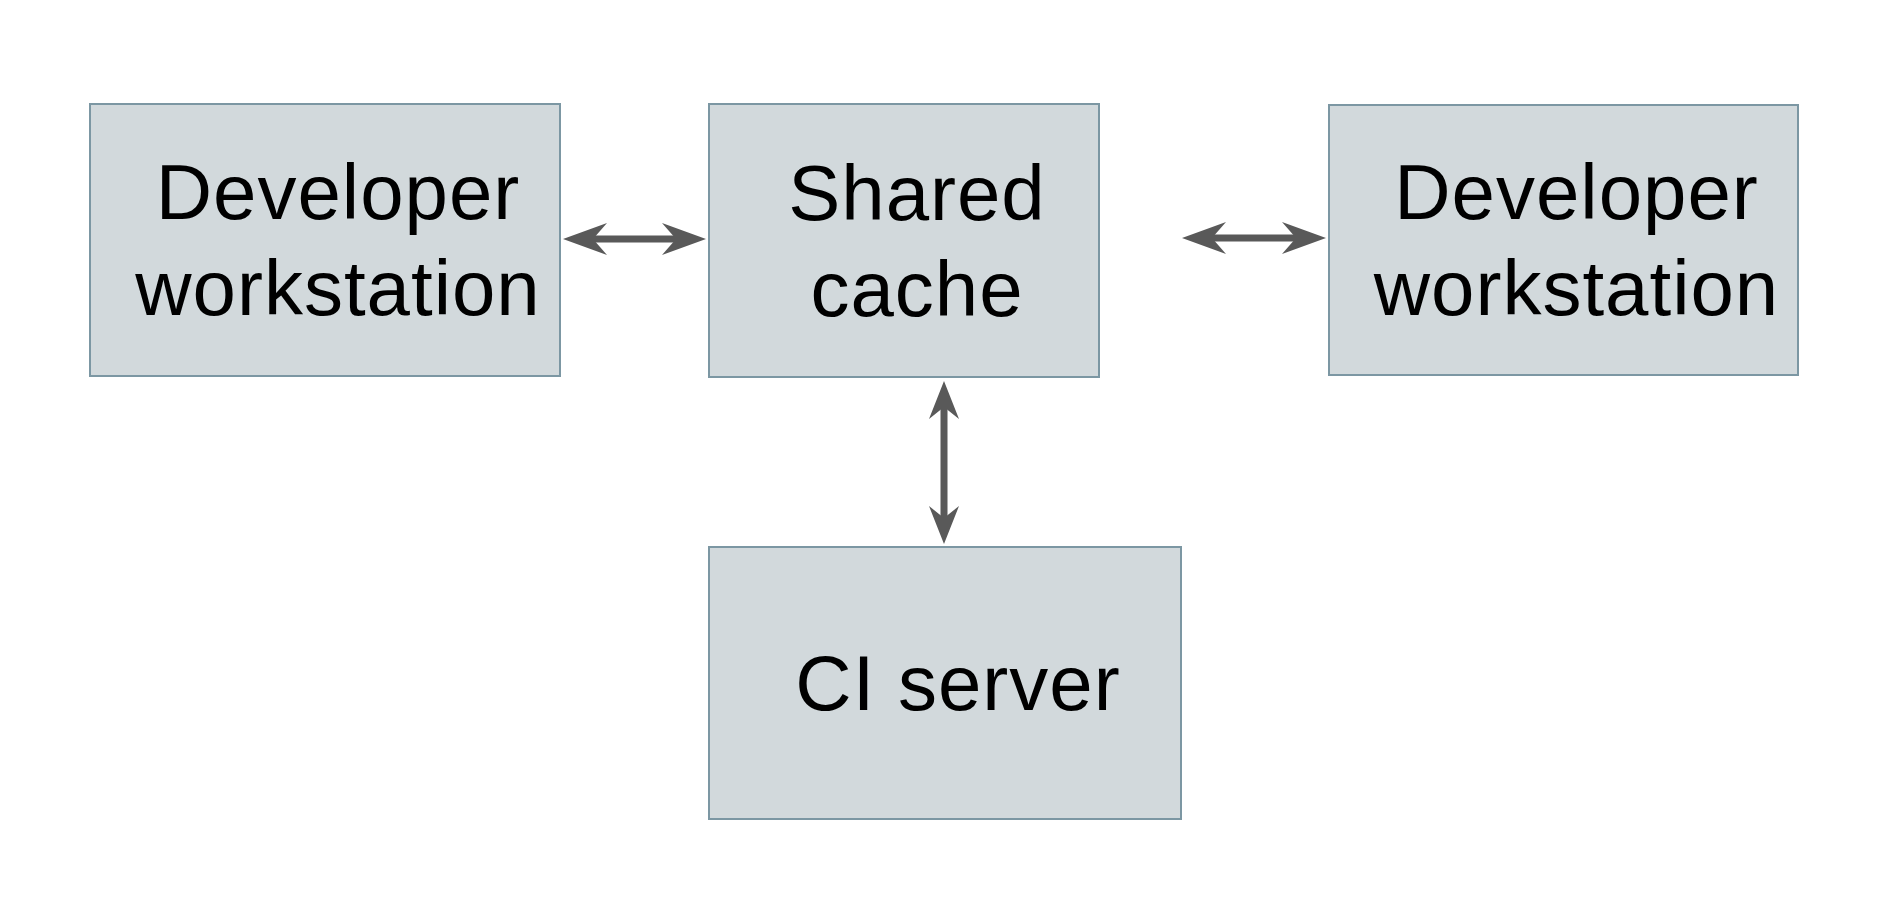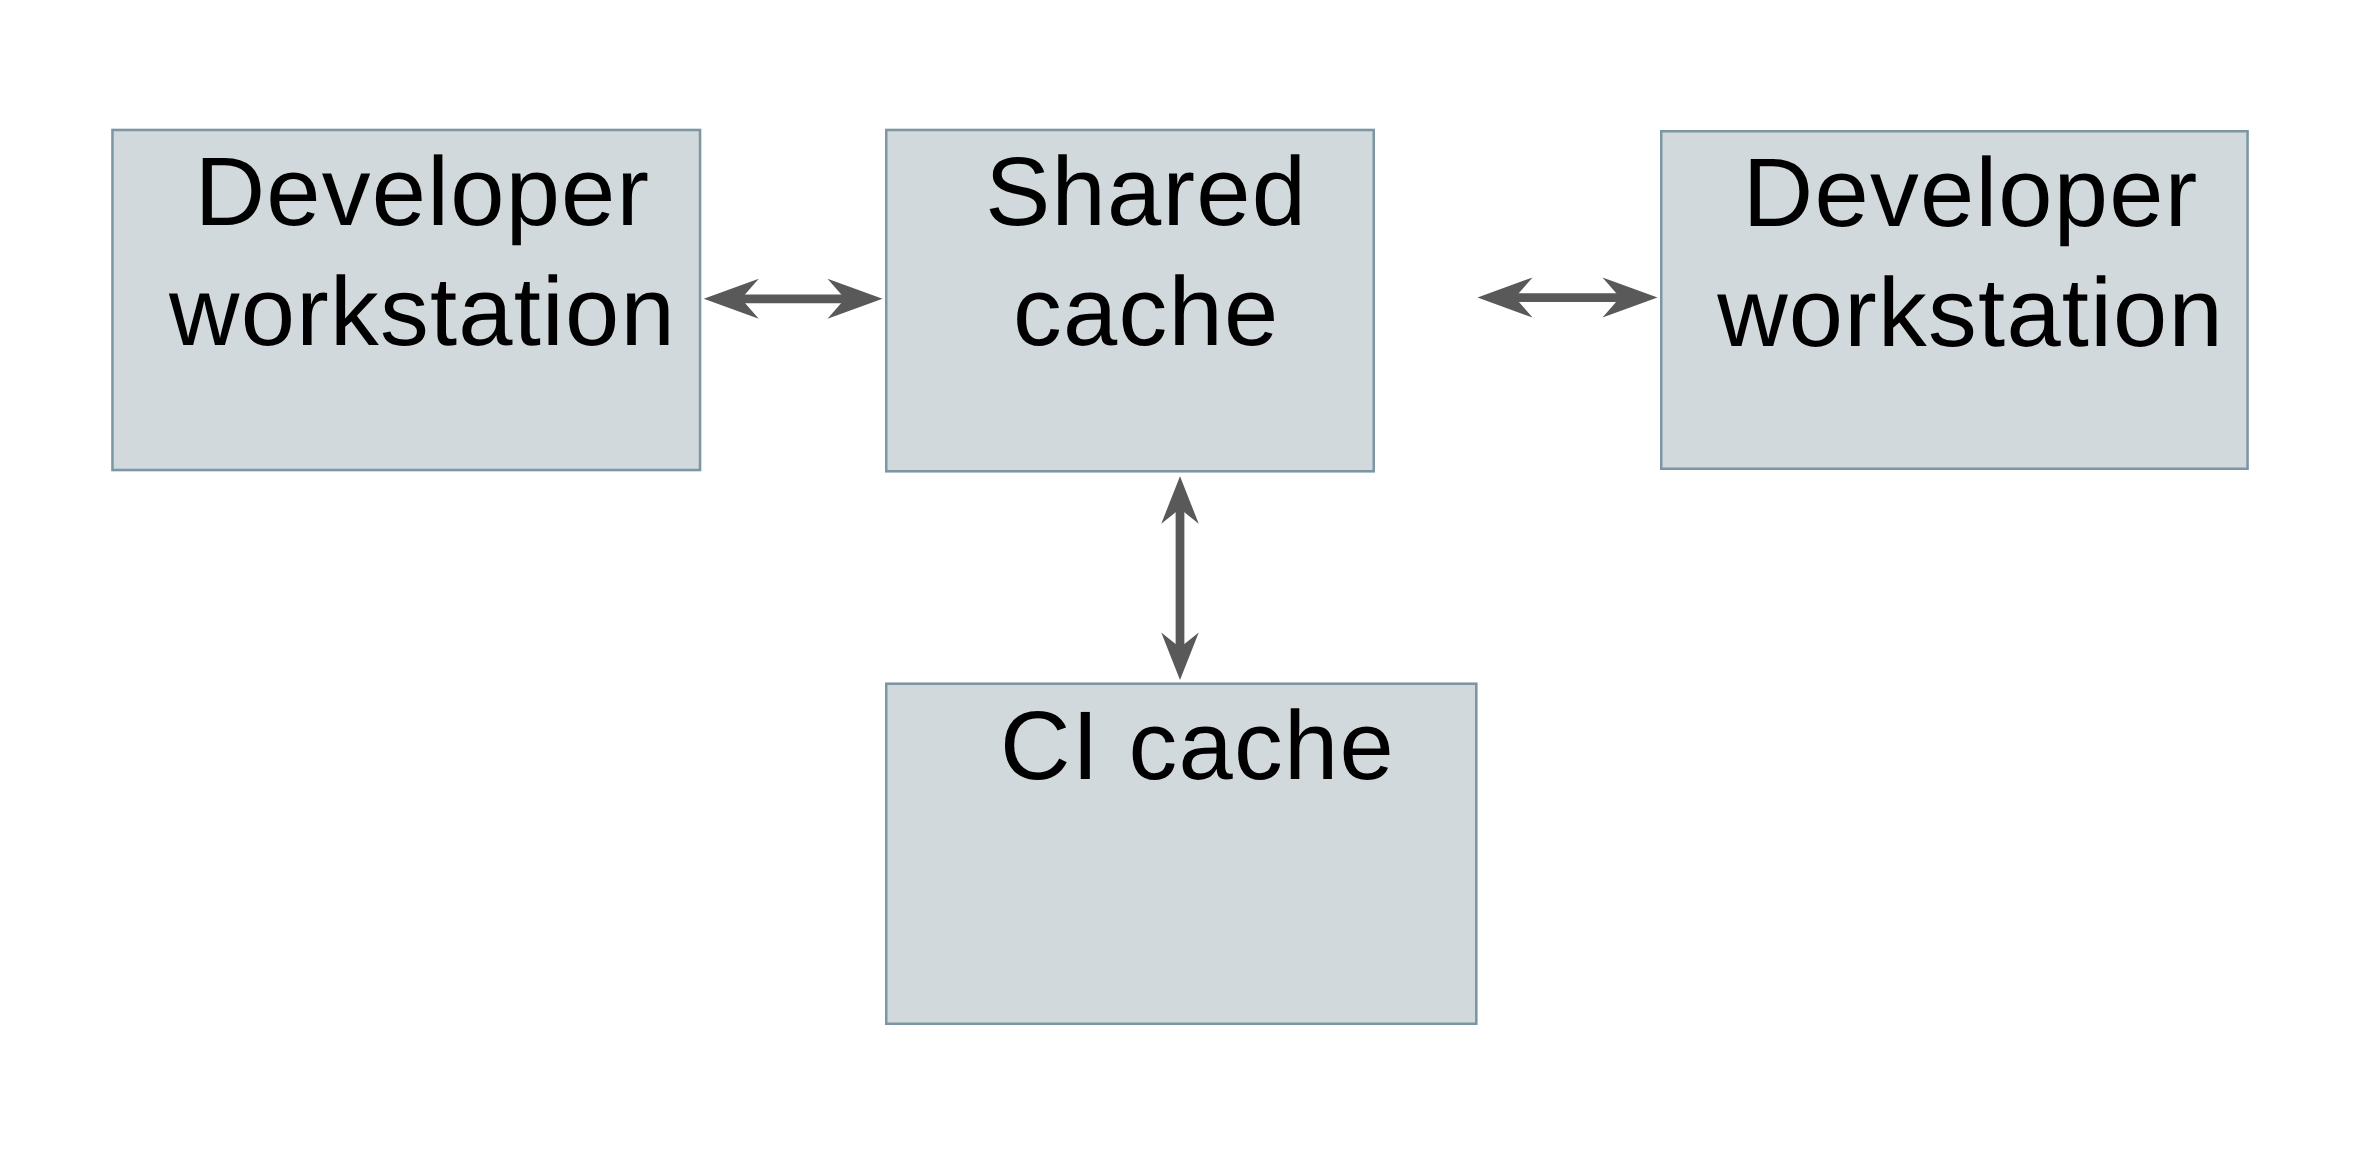--- a/index.html
+++ b/index.html
@@ -14,20 +14,21 @@
     height: 922px;
     overflow: hidden;
     background: var(--bg, #ffffff);
   }
   .node {
     position: absolute;
     background: var(--node-fill, #d2d9dc);
     border: 2px solid var(--node-border, #7c97a3);
     box-sizing: border-box;
     display: flex;
+    align-items: center;
     justify-content: center;
     text-align: center;
     padding-left: 26px;
   }
   .node-label {
     color: var(--text, #000000);
     font-size: 78px;
     line-height: 96px;
     letter-spacing: 1px;
     white-space: pre-line;
@@ -63,21 +64,21 @@
     <span class="node-label">Shared
 cache</span>
   </div>
 
   <div class="node" style="left:1328px; top:104px; width:471px; height:272px;">
     <span class="node-label">Developer
 workstation</span>
   </div>
 
   <div class="node" style="left:708px; top:546px; width:474px; height:274px;">
-    <span class="node-label">CI cache</span>
+    <span class="node-label">CI server</span>
   </div>
 
   <svg class="edges-overlay" viewBox="0 0 1900 922" xmlns="http://www.w3.org/2000/svg">
 
     <g class="edge">
       <line x1="580" y1="239" x2="686" y2="239"></line>
       <path d="M563 239 L607 223 L593 239 L607 255 Z"></path>
       <path d="M706 239 L662 223 L676 239 L662 255 Z"></path>
     </g>
 

